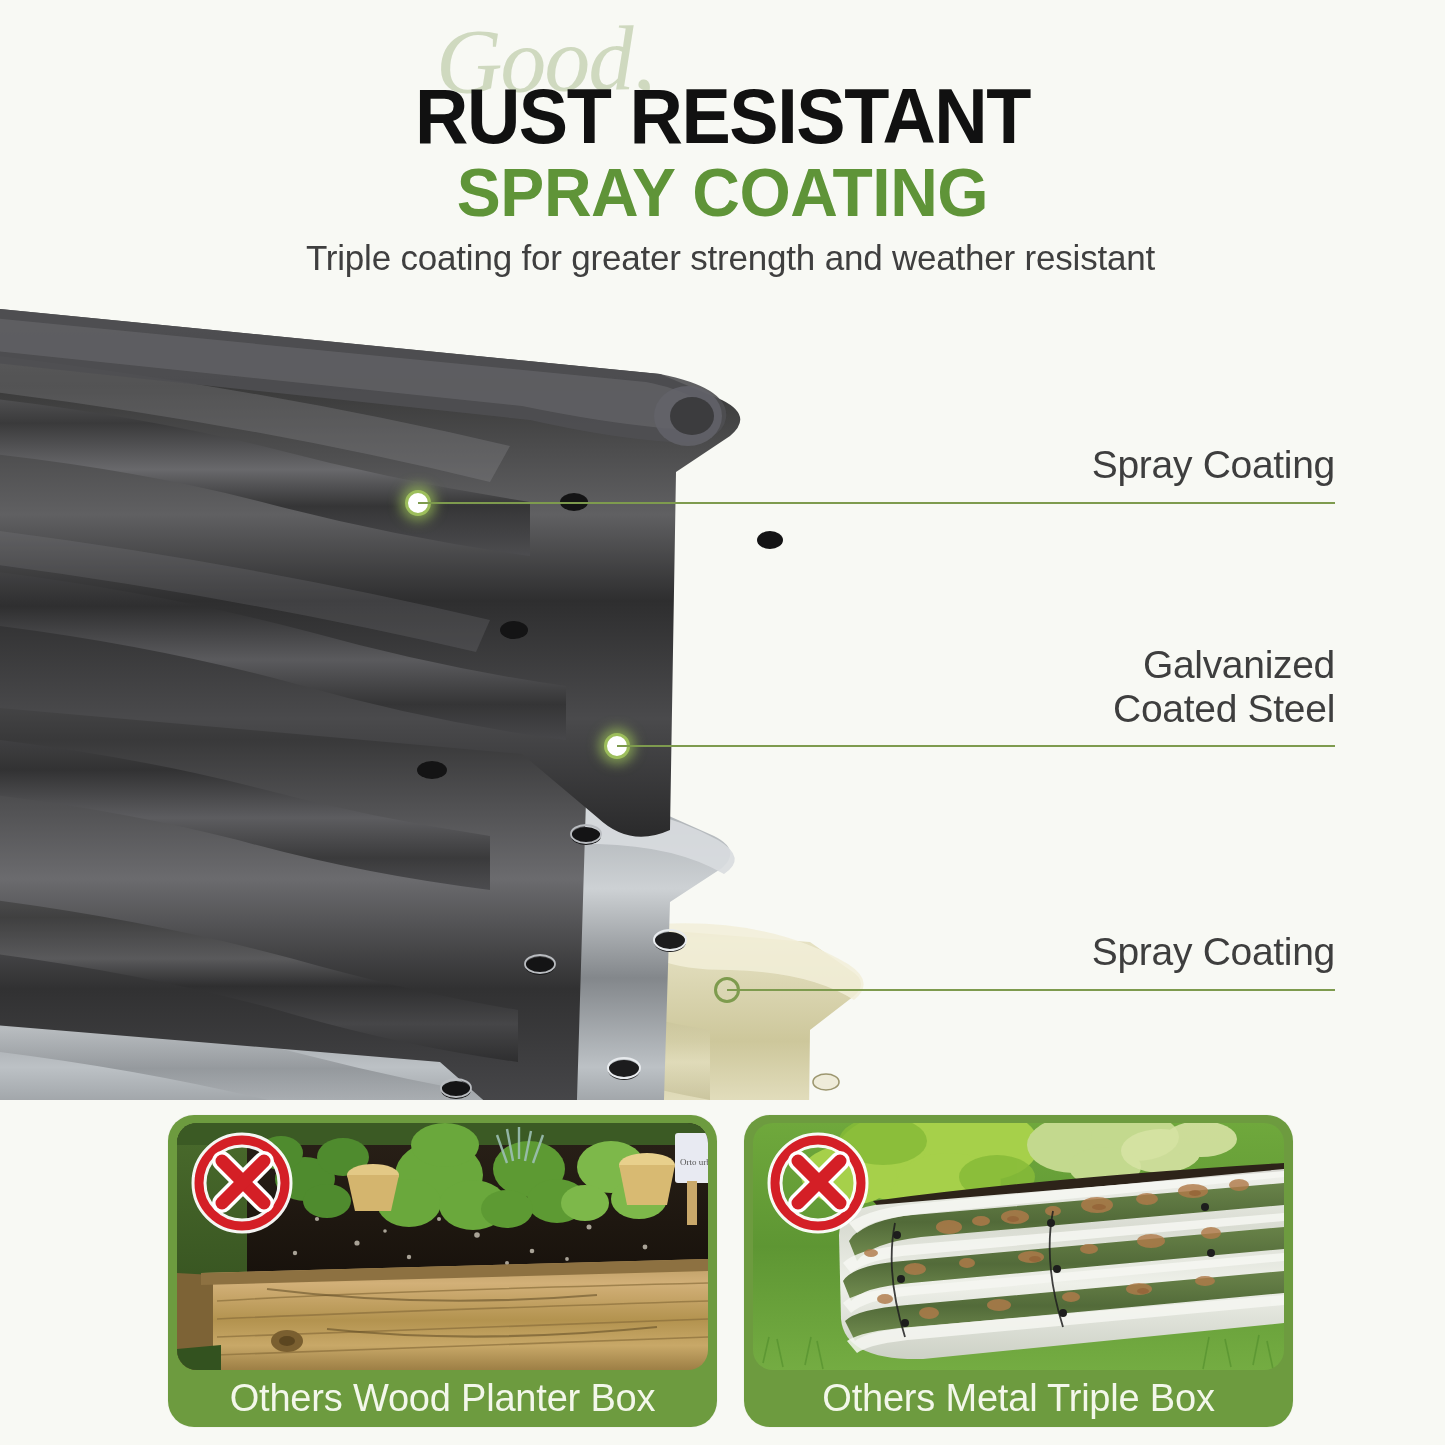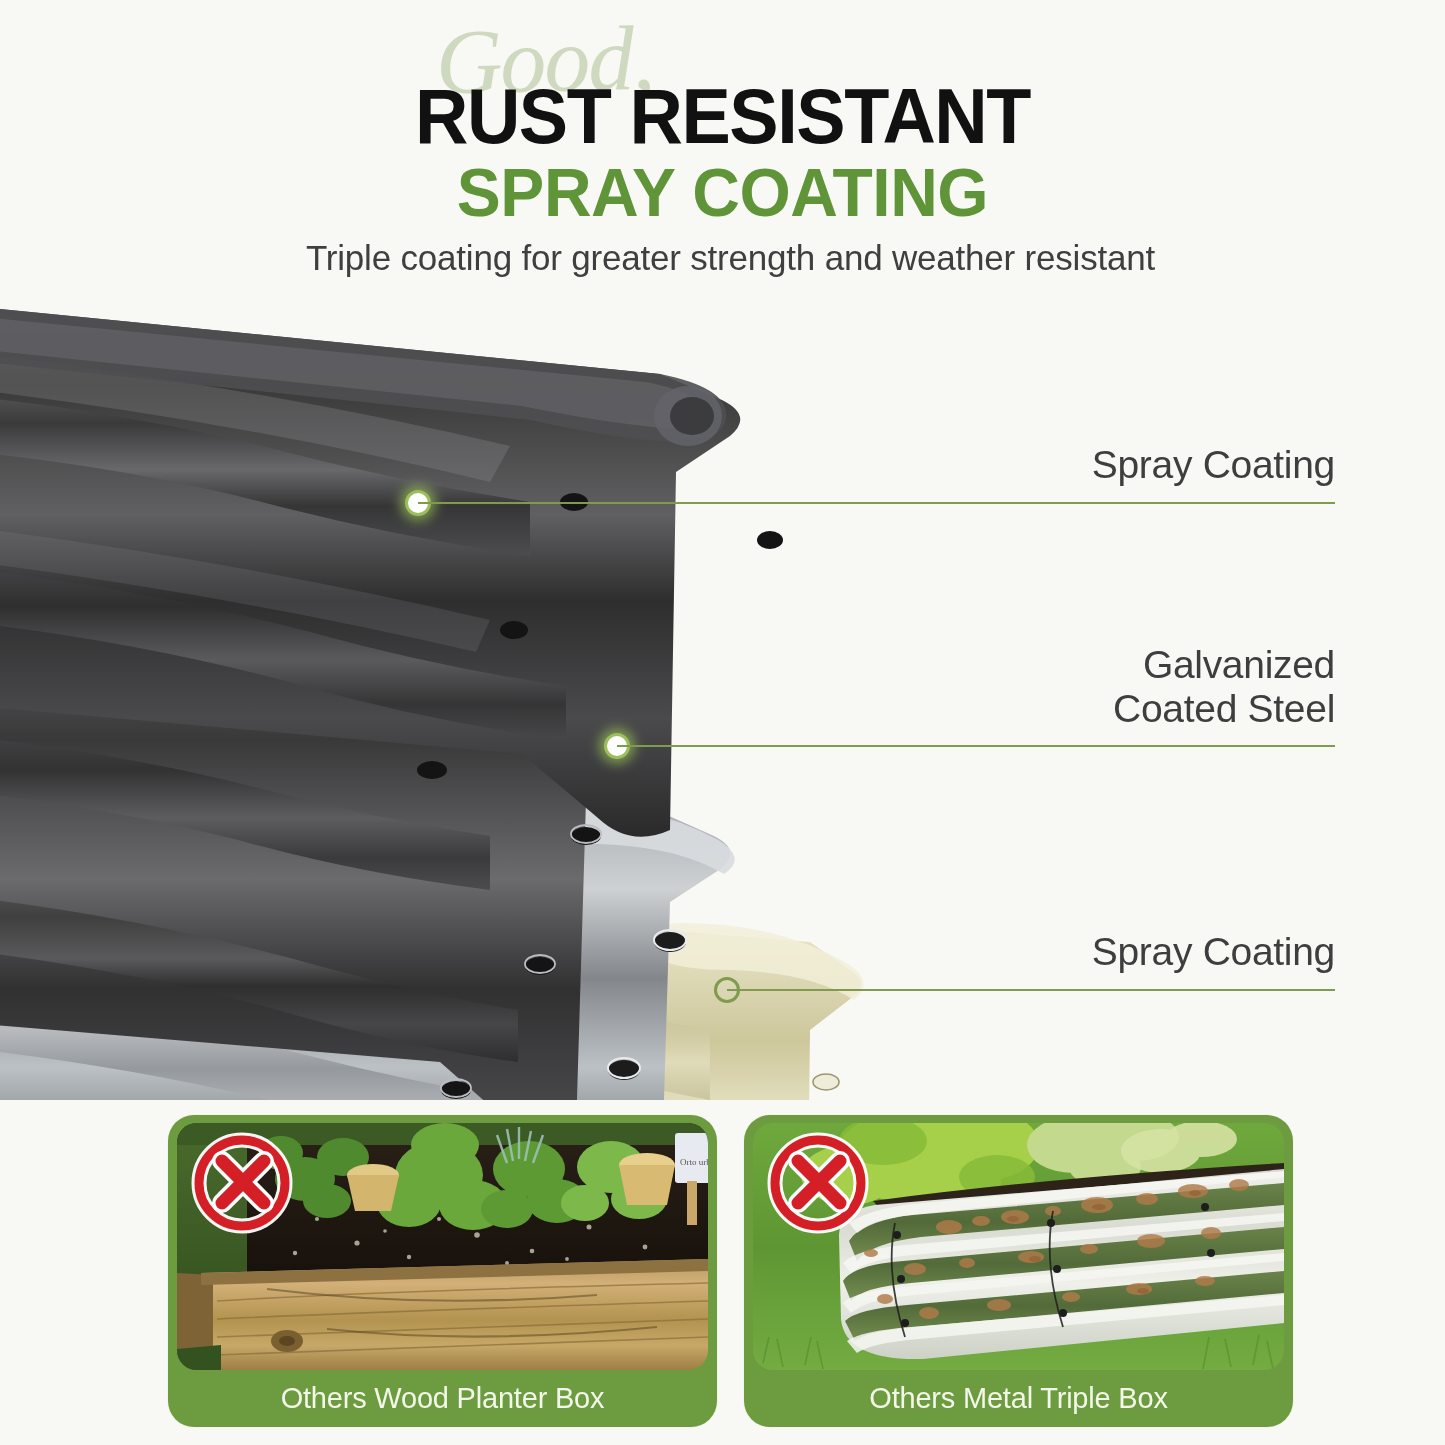--- a/index.html
+++ b/index.html
@@ -156,21 +156,21 @@
   .card-photo svg { display: block; }
   .card-caption {
     position: absolute;
     left: 0;
     bottom: 0;
     width: 549px;
     height: 57px;
     line-height: 57px;
     text-align: center;
     color: #f3f7ea;
-    font-size: 29px;
+    font-size: 38px;
     letter-spacing: -0.2px;
   }
   .ban-icon {
     position: absolute;
     left: 18px;
     top: 12px;
     width: 112px;
     height: 112px;
     z-index: 5;
   }

